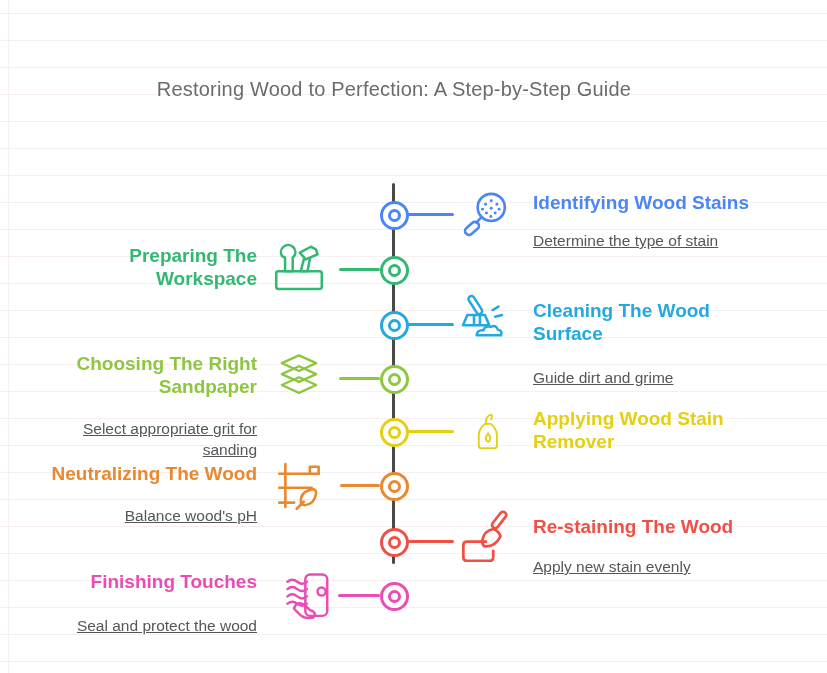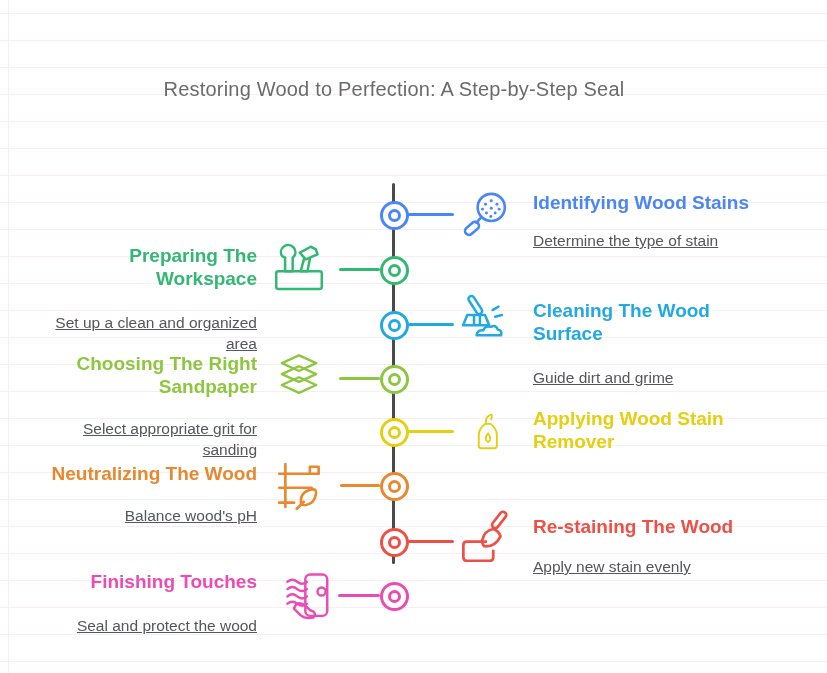--- a/index.html
+++ b/index.html
@@ -52,21 +52,21 @@
   .s7 .icon{left:456px; top:478px; width:60px; height:58px;}
   .s7 .texts{left:533px; top:483px; width:250px;} .s7 .step-sub{margin-top:18px;}
   .s8 .node{left:380px; top:550px;} .s8 .connector{left:338px; top:562px; width:42px;}
   .s8 .icon{left:285px; top:538px; width:52px; height:56px;}
   .s8 .texts{left:17px; top:538px; width:240px;} .s8 .step-sub{margin-top:22px;}
 </style>
 </head>
 <body>
 
 <div class="canvas">
-  <h1 class="main-title">Restoring Wood to Perfection: A Step-by-Step Seal</h1>
+  <h1 class="main-title">Restoring Wood to Perfection: A Step-by-Step Guide</h1>
   <div class="spine"></div>
 
   <div class="step s1 right" style="color: rgb(74, 134, 245);">
     <div class="connector"></div>
     <div class="node">
         <div class="node-inner"></div>
       </div>
     <div class="icon">
       <svg viewBox="0 0 64 64" fill="none" stroke="currentColor" stroke-width="3" stroke-linecap="round" stroke-linejoin="round">
         <circle cx="38" cy="21" r="15.5"></circle>
@@ -99,21 +99,20 @@
     <div class="icon">
       <svg viewBox="0 0 64 64" fill="none" stroke="currentColor" stroke-width="3" stroke-linecap="round" stroke-linejoin="round">
         <path d="M12,19 a8.5,8.5 0 1 1 14,0.5 l-1.5,1.5 0,16 -9,0 0,-16 z"></path>
         <path d="M33,15 l13,-7 6,3 2,6 -14,6 z"></path>
         <path d="M38,22 l-4,15 8,0 3,-15"></path>
         <rect x="5" y="37" width="54" height="21" rx="2.5"></rect>
       </svg>
     </div>
     <div class="texts">
       <div class="step-title">Preparing The Workspace</div>
-      <div class="step-sub">Set up a clean and organized area</div>
     </div>
   </div>
 
   <div class="step s3 right" style="color: rgb(35, 169, 225);">
     <div class="connector"></div>
     <div class="node">
         <div class="node-inner"></div>
       </div>
     <div class="icon">
       <svg viewBox="0 0 64 64" fill="none" stroke="currentColor" stroke-width="3" stroke-linecap="round" stroke-linejoin="round">

